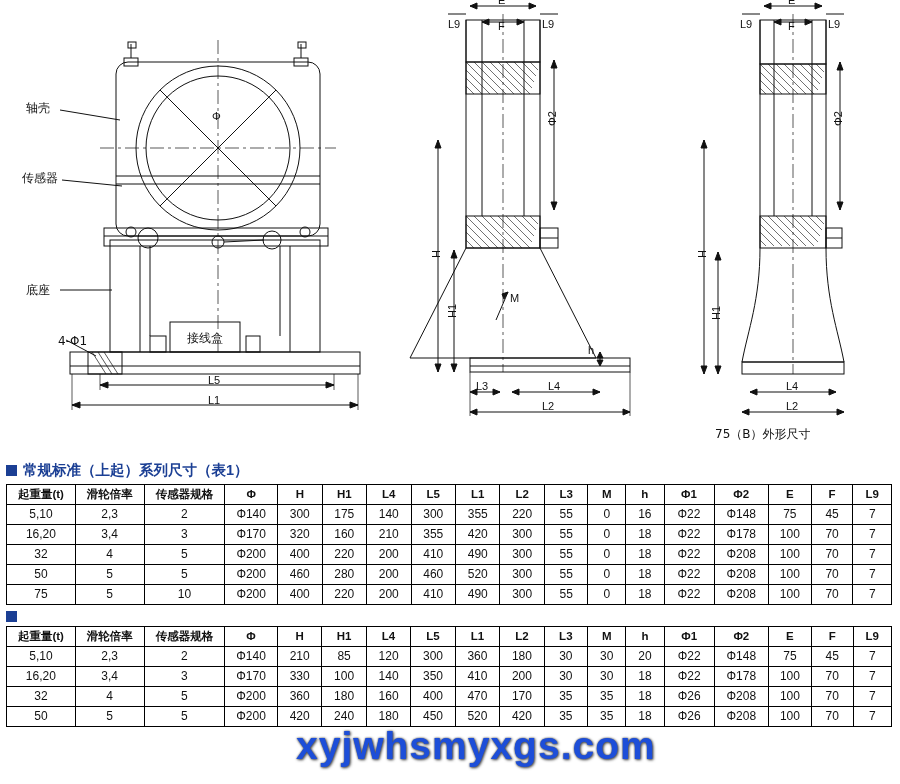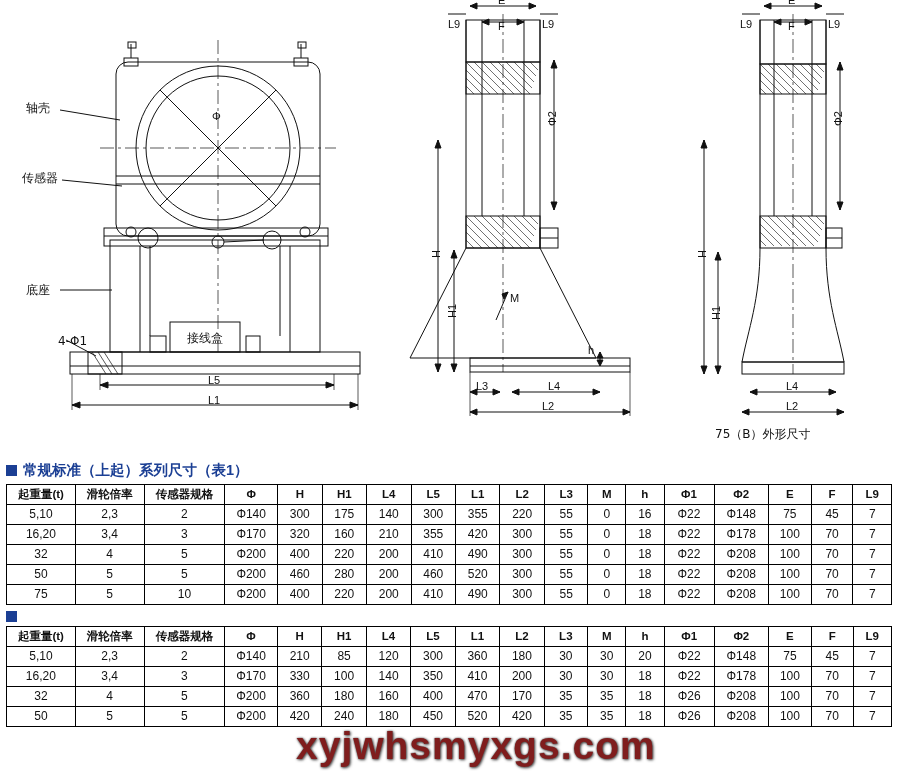--- a/index.html
+++ b/index.html
@@ -8,21 +8,21 @@
   .drawing svg{position:absolute;left:0;top:0;}
   .sec-title{display:flex;align-items:center;gap:6px;margin:6px 0 4px 6px;font-size:14.5px;font-weight:bold;color:#1b3f94;}
   .sec-title .sq{width:11px;height:11px;background:#1b3f94;display:inline-block;}
   table{border-collapse:collapse;width:886px;margin-left:6px;font-size:12px;}
   table th,table td{border:1px solid #000;text-align:center;padding:1px 0;height:17px;line-height:15px;white-space:nowrap;}
   table th{font-weight:bold;font-size:11.5px;}
   .c0{width:72px}.c1{width:72px}.c2{width:84px}.c3{width:56px}.c4{width:48px}
   .c5{width:48px}.c6{width:48px}.c7{width:48px}.c8{width:48px}.c9{width:48px}
   .c10{width:48px}.c11{width:42px}.c12{width:42px}.c13{width:54px}.c14{width:58px}
   .c15{width:46px}.c16{width:46px}.c17{width:42px}
-  .watermark{position:absolute;left:296px;top:724px;font-size:39px;font-weight:bold;color:#7f1d1d;
+  .watermark{position:absolute;left:296px;top:724px;font-size:39px;font-weight:bold;color:#1d4ed8;
     text-shadow:0 0 2px #555,1px 1px 3px #444;letter-spacing:1px;font-family:"Liberation Sans",sans-serif;pointer-events:none;}
   .lbl{font-size:11px;font-family:"Liberation Sans",sans-serif;}
   .cn{font-size:12px;font-family:"DejaVu Sans",sans-serif;}
 </style>
 </head>
 <body>
 
 <div class="drawing">
 <svg width="900" height="455" viewBox="0 0 900 455">
   <g stroke="#111" fill="none" stroke-width="1">

